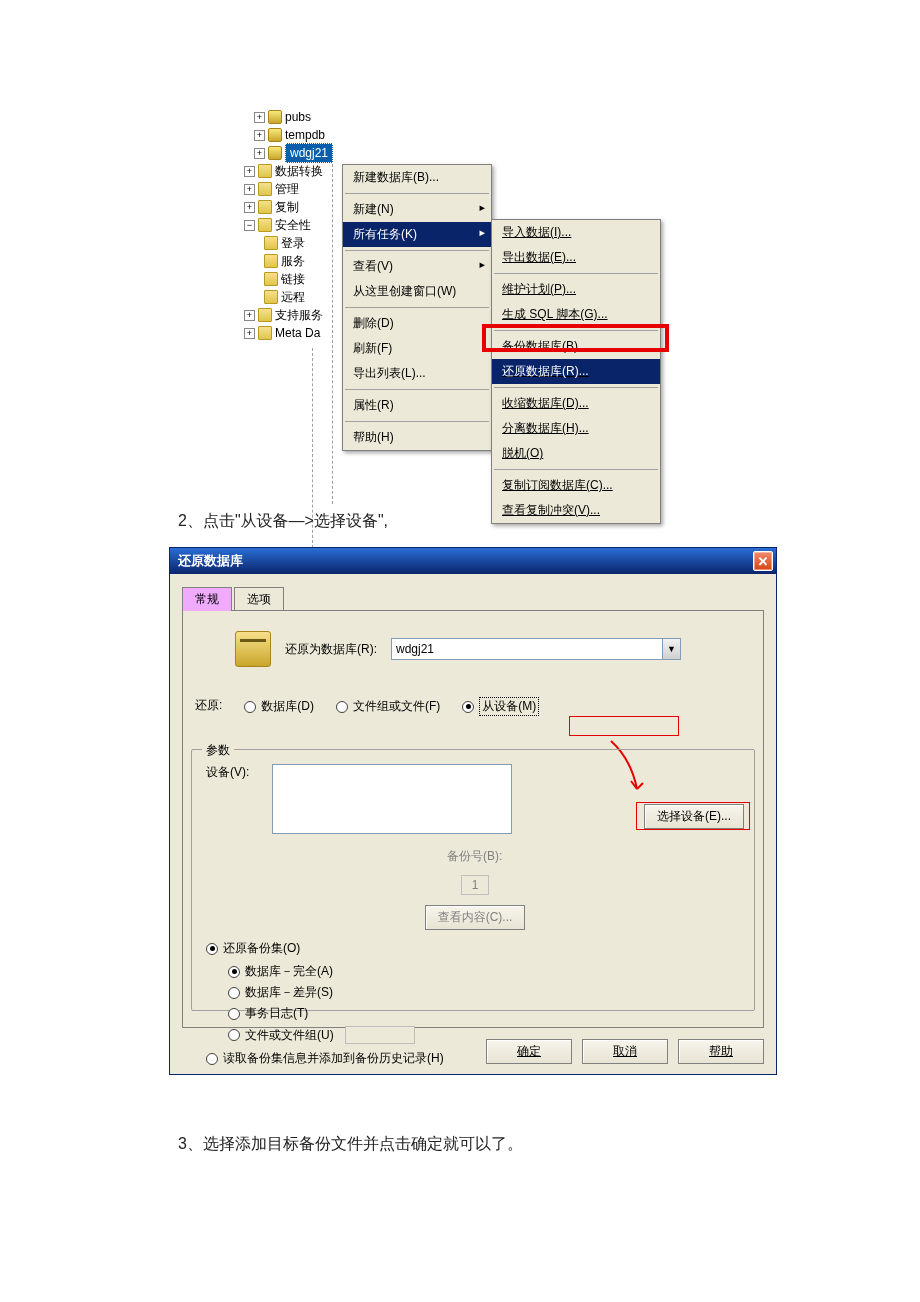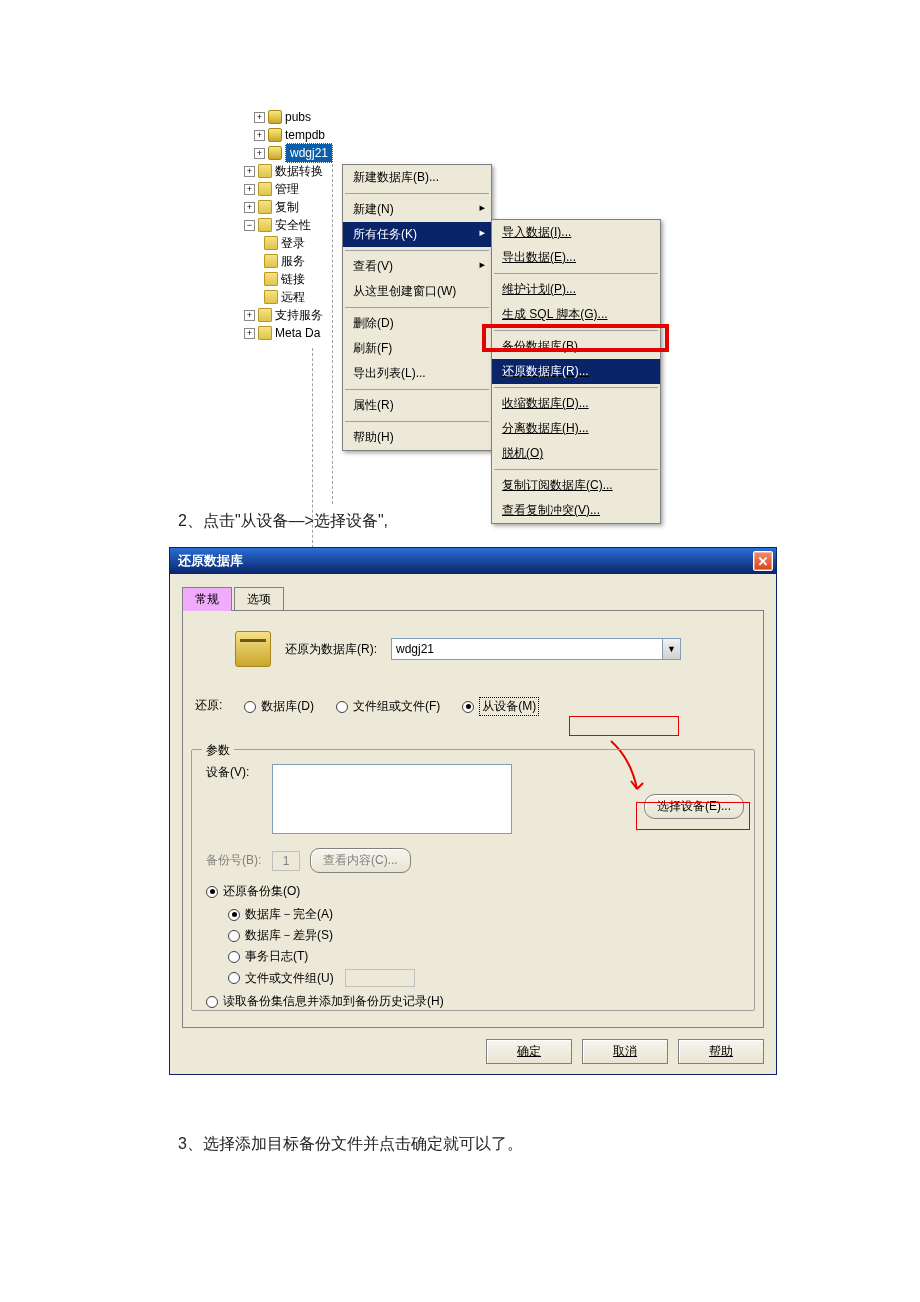--- a/index.html
+++ b/index.html
@@ -181,21 +181,21 @@
       border: 1px solid #7f9db9; background: #fff; width: 240px; height: 70px;
       display: inline-block; vertical-align: top;
     }
     .winbtn {
       border: 1px solid #808080;
       background: linear-gradient(#f7f4ec,#e8e4d4);
       padding: 3px 12px;
       box-shadow: inset 1px 1px 0 #fff;
       font-family: SimSun, Tahoma, sans-serif; font-size: 12px;
     }
-    .winbtn.disabled { color: #808080; border-radius: 9px; }
+    .winbtn.disabled { color: #808080; }
     .dialog-buttons {
       position: absolute; right: 12px; bottom: 10px; display: flex; gap: 10px;
     }
     .dialog-buttons .winbtn { width: 86px; text-align: center; text-decoration: underline; }
     .disabled-text { color: #808080; }
 
   </style>
 </head>
 <body>
 
@@ -359,26 +359,26 @@
           <path d="M36 50 L30 42 M36 50 L42 44" stroke="#e60000" stroke-width="2" fill="none"></path>
         </svg>
 
         <div class="groupbox">
           <span class="legend">参数</span>
 
           <div style="display:flex;align-items:flex-start;gap:10px;">
             <span style="width:56px;">设备(V):</span>
             <span class="devices-text"></span>
             <span style="flex:1"></span>
-            <button class="winbtn" style="margin-top:30px;border-radius:11px;">选择设备(E)...</button>
+            <button class="winbtn" style="margin-top:40px;">选择设备(E)...</button>
           </div>
 
           <div class="red-box r2" style="left:auto;right:4px;top:52px;"></div>
 
-          <div style="display:flex;align-items:center;gap:10px;margin-top:14px;">
+          <div style="display:flex;align-items:center;gap:10px;margin-top:14px;flex-direction:column;">
             <span class="disabled-text" style="width:56px;">备份号(B):</span>
             <span style="border:1px solid #bfbfbf;background:#ece9d8;width:28px;height:20px;display:inline-flex;align-items:center;justify-content:center;" class="disabled-text">1</span>
             <button class="winbtn disabled">查看内容(C)...</button>
           </div>
 
           <div style="margin-top:10px;">
             <div class="radio">
               <span class="radio-dot checked"></span>
               <span>还原备份集(O)</span>
             </div>

